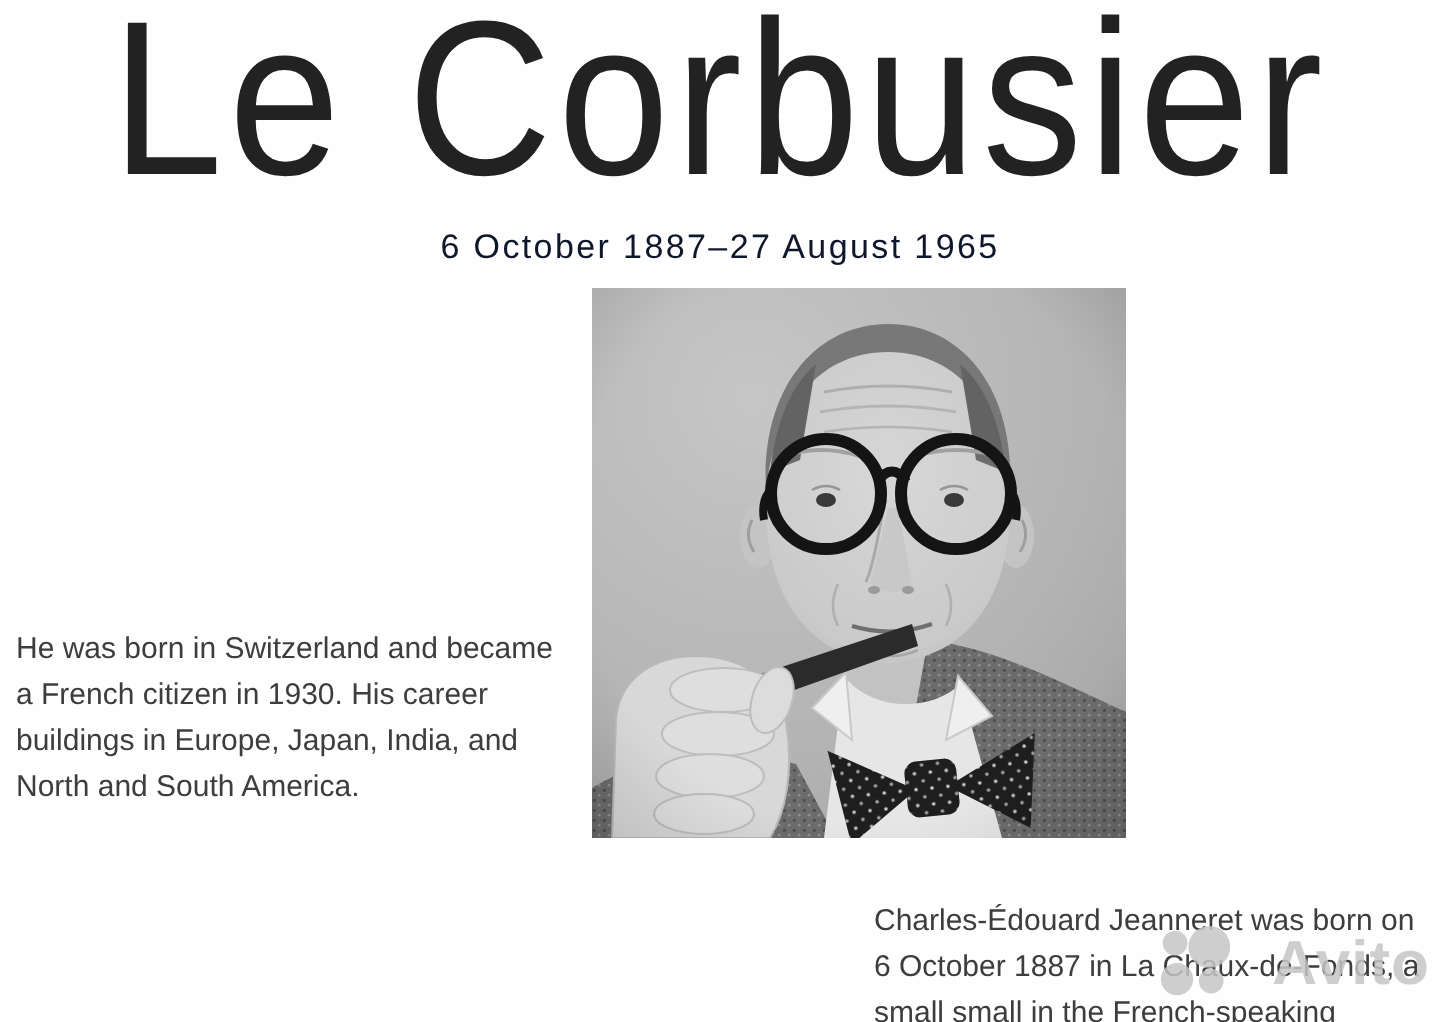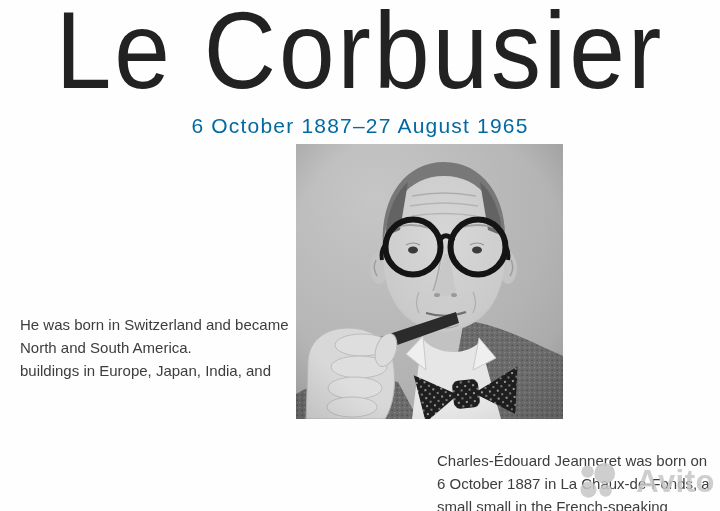--- a/index.html
+++ b/index.html
@@ -8,29 +8,29 @@
     overflow:hidden;font-family:Liberation Sans, sans-serif;
   }
   .title{
     position:absolute;top:-14px;left:0;width:720px;text-align:center;
     font-size:100px;line-height:116px;letter-spacing:3px;color:#222222;
     font-weight:400;white-space:nowrap;transform:scaleY(1.1);
     transform-origin:50% 0;
   }
   .subtitle{
     position:absolute;top:114px;left:0;width:720px;text-align:center;
-    font-size:21px;letter-spacing:1.2px;color:#0369a1;
+    font-size:17px;letter-spacing:1.2px;color:#0f172a;
   }
   .photo{
     position:absolute;left:296px;top:144px;width:267px;height:275px;
   }
   .photo svg{display:block;width:100%;height:100%;}
   .para{position:absolute;font-size:15px;line-height:23px;color:#3d3d3d;}
   .para .line{white-space:nowrap;}
-  .para-left{left:20px;top:313px;}
+  .para-left{left:8px;top:313px;}
   .para-right{left:437px;top:449px;}
   .watermark{
     position:absolute;top:463px;right:5px;display:flex;align-items:center;
     gap:19px;z-index:5;
   }
   .watermark-logo{width:38px;height:38px;flex:0 0 auto;}
   .watermark-text{
     font-size:31px;font-weight:bold;color:rgba(197,197,197,0.85);
     letter-spacing:0.5px;line-height:38px;
   }
@@ -140,22 +140,23 @@
       <ellipse cx="59" cy="244" rx="27" ry="11" fill="#dedede" stroke="#bdbdbd" stroke-width="1"></ellipse>
       <ellipse cx="56" cy="263" rx="25" ry="10" fill="#dedede" stroke="#bdbdbd" stroke-width="1"></ellipse>
       <ellipse cx="90" cy="206" rx="10" ry="17" transform="rotate(18 90 206)" fill="#dcdcdc" stroke="#bdbdbd" stroke-width="1"></ellipse>
 
       <rect x="0" y="0" width="267" height="275" fill="url(#vignette)"></rect>
     </svg>
   </div>
 
   <div class="para para-left">
     <div class="line">He was born in Switzerland and became</div>
+    <div class="line">a French citizen in 1930. His career</div>
+    <div class="line">buildings in Europe, Japan, India, and</div>
     <div class="line">North and South America.</div>
-    <div class="line">buildings in Europe, Japan, India, and</div>
   </div>
 
   <div class="para para-right">
     <div class="line">Charles-Édouard Jeanneret was born on</div>
     <div class="line">6 October 1887 in La Chaux-de-Fonds, a</div>
     <div class="line">small small in the French-speaking</div>
   </div>
 
   <div class="watermark">
     <svg class="watermark-logo" viewBox="0 0 40 40">

